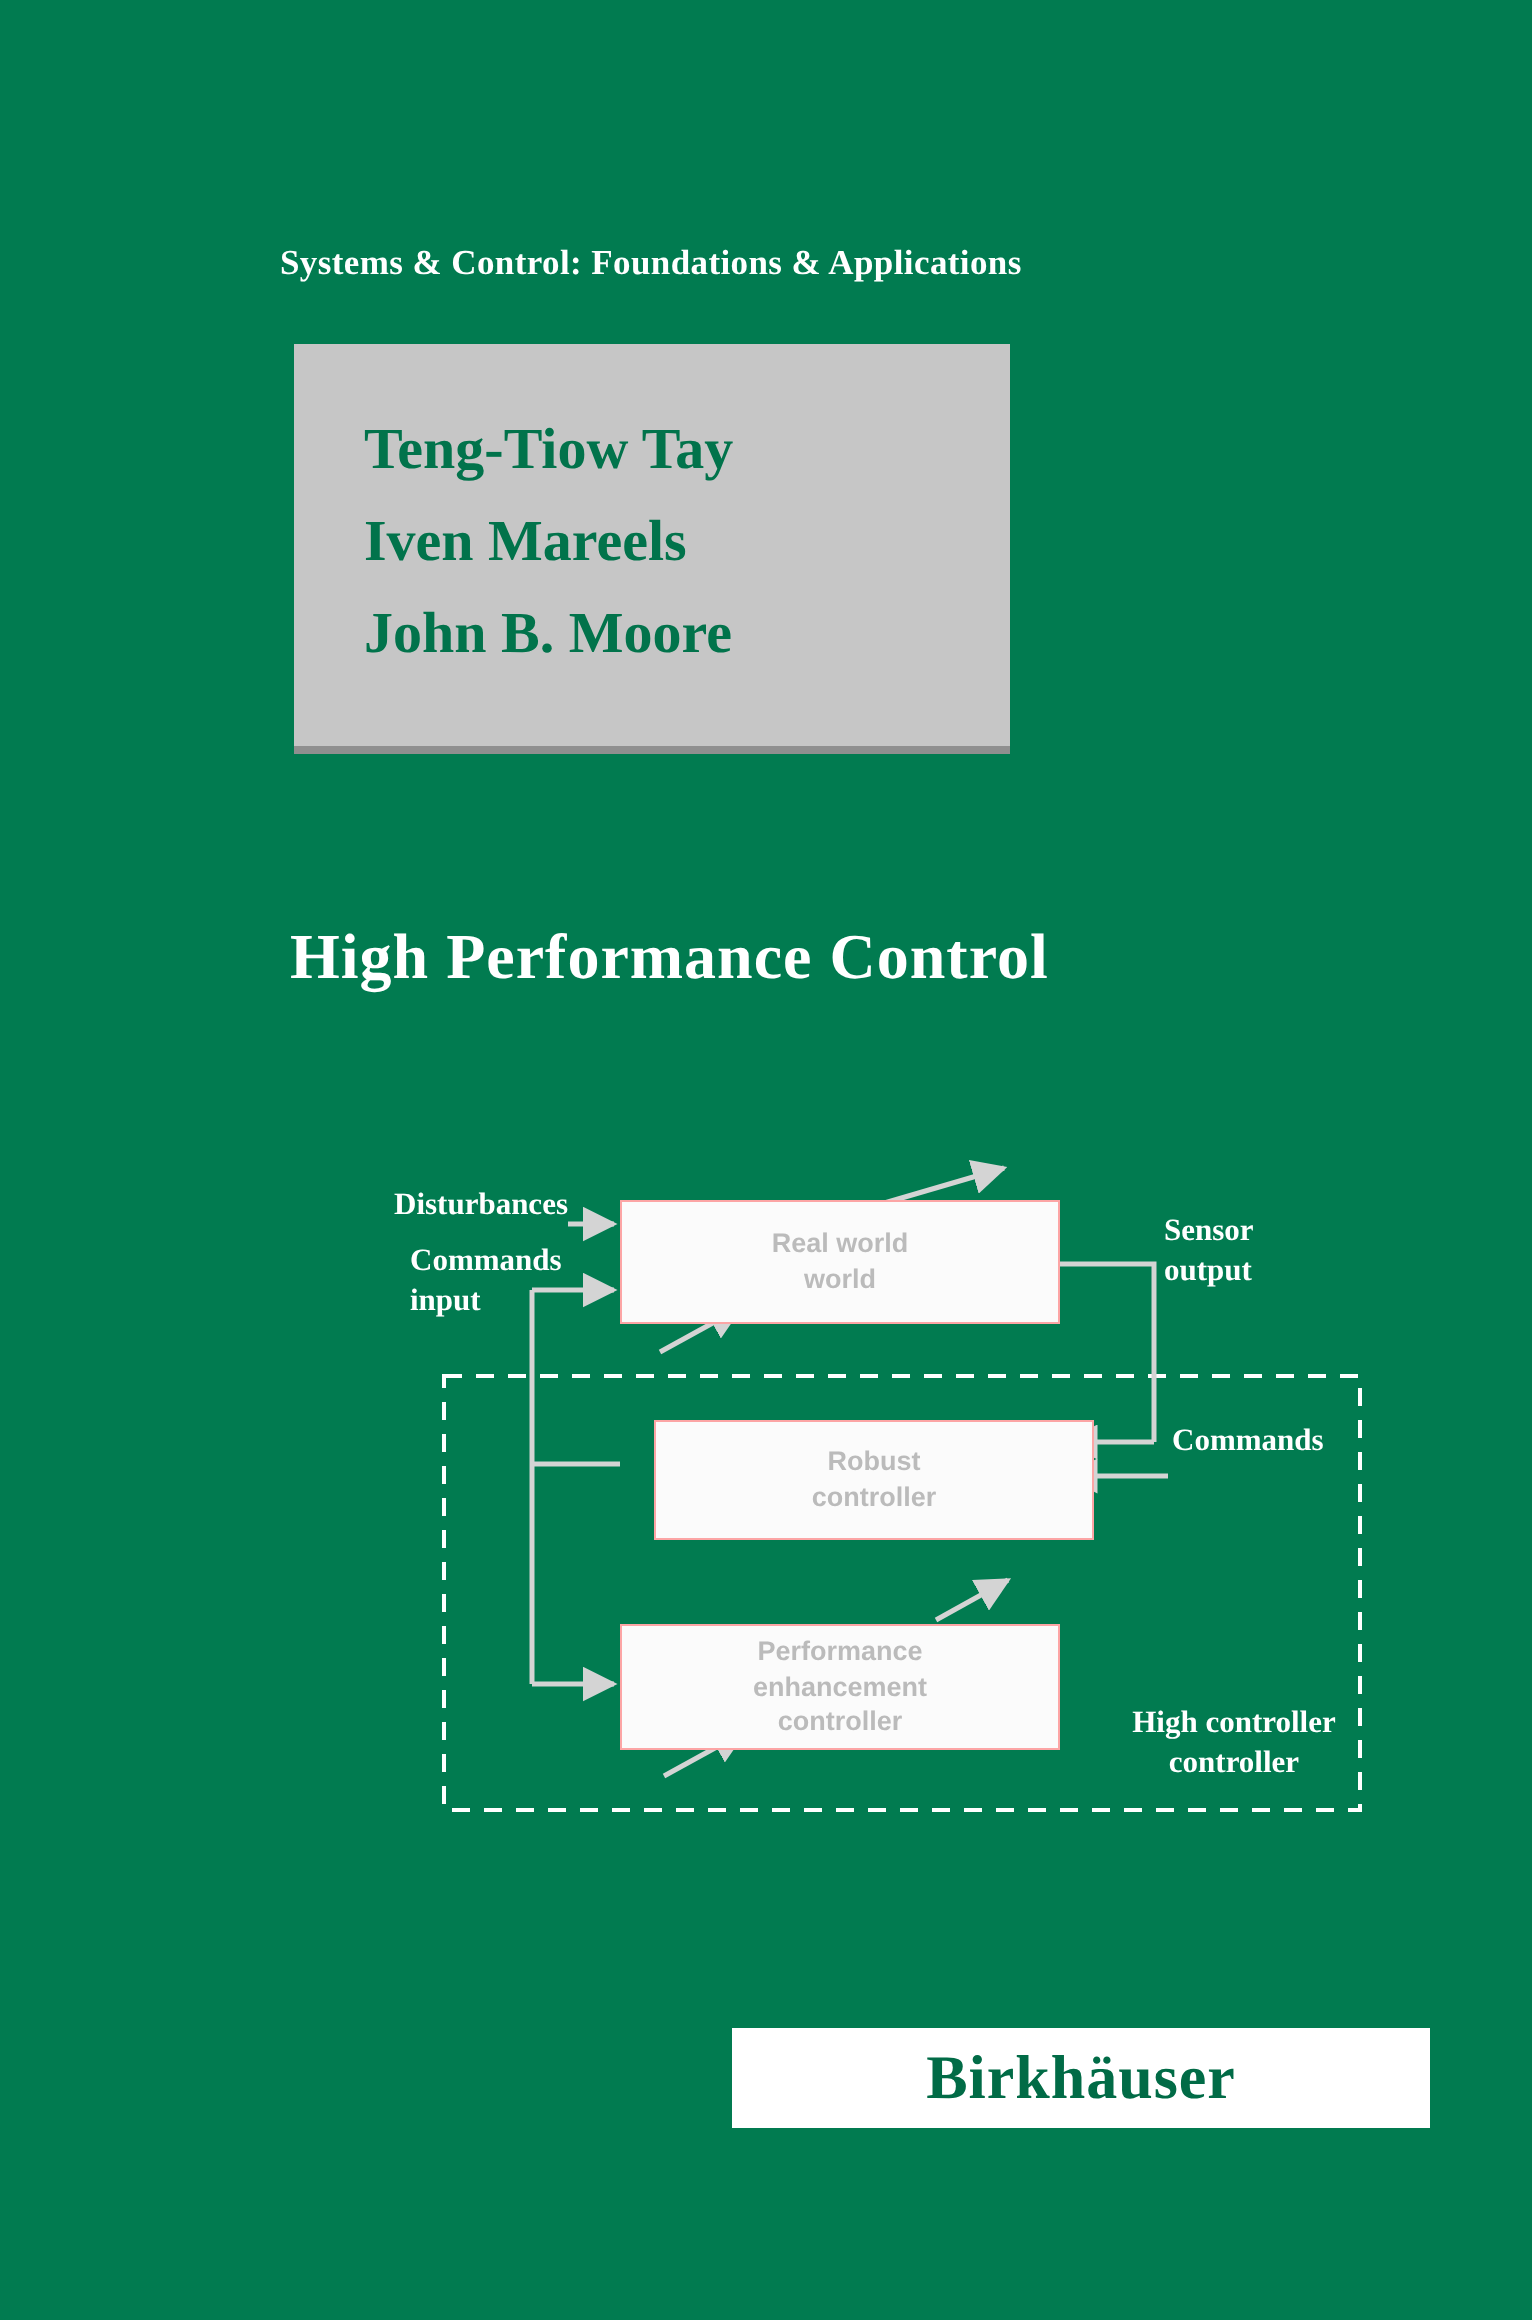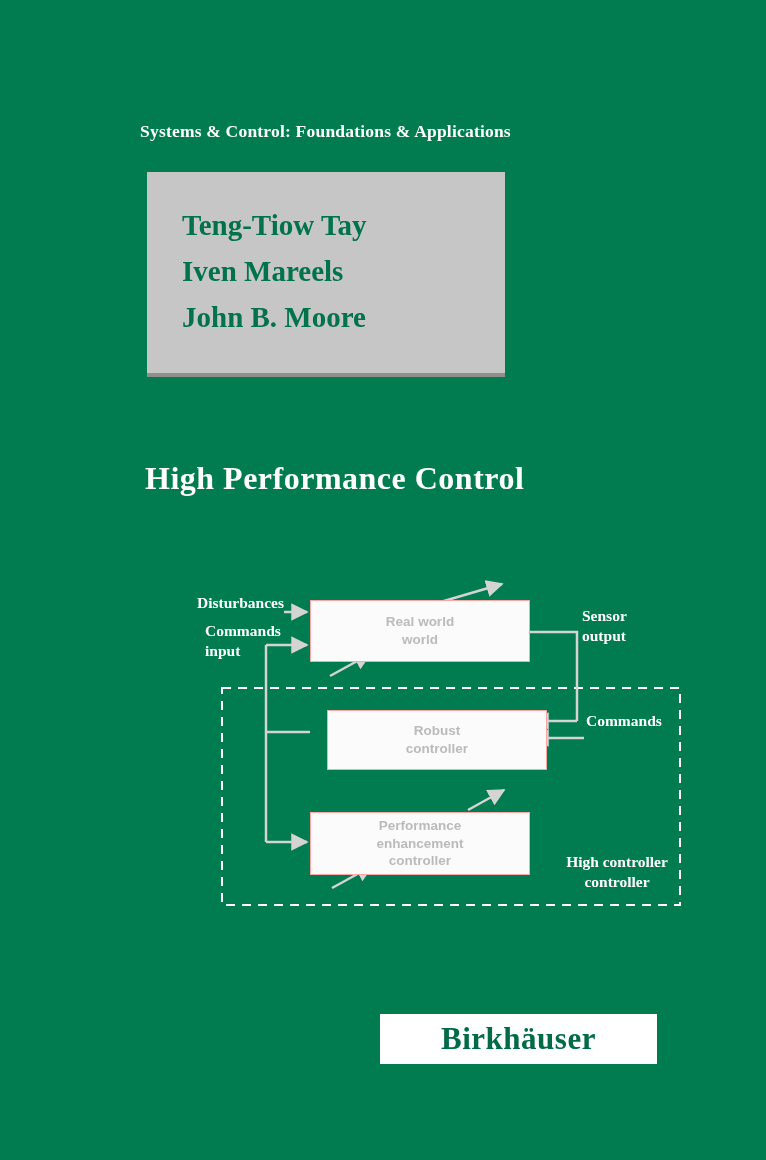--- a/index.html
+++ b/index.html
@@ -41,21 +41,21 @@
   .dlabel {
     position:absolute; color:#ffffff; font-weight:bold;
     font-size:15.5px; line-height:1.3; font-family:"Liberation Serif", serif;
   }
   .lab-dist     { left:17px;   top:13px; }
   .lab-control  { left:25px;  top:41px; }
   .lab-sensor   { left:402px; top:26px; }
   .lab-commands { left:406px; top:131px; }
   .lab-highperf { left:358px; top:272px; width:158px; text-align:center; }
   .pub-box {
-    position:absolute; left:380px; top:1014px; width:277px; height:50px;
+    position:absolute; left:366px; top:1014px; width:349px; height:50px;
     background:#ffffff; display:flex; align-items:center; justify-content:center;
   }
   .pub-text {
     color:#016B46; font-size:31px; font-weight:bold; letter-spacing:0.5px;
   }
 </style>
 </head>
 <body>
 
 <div class="cover">

